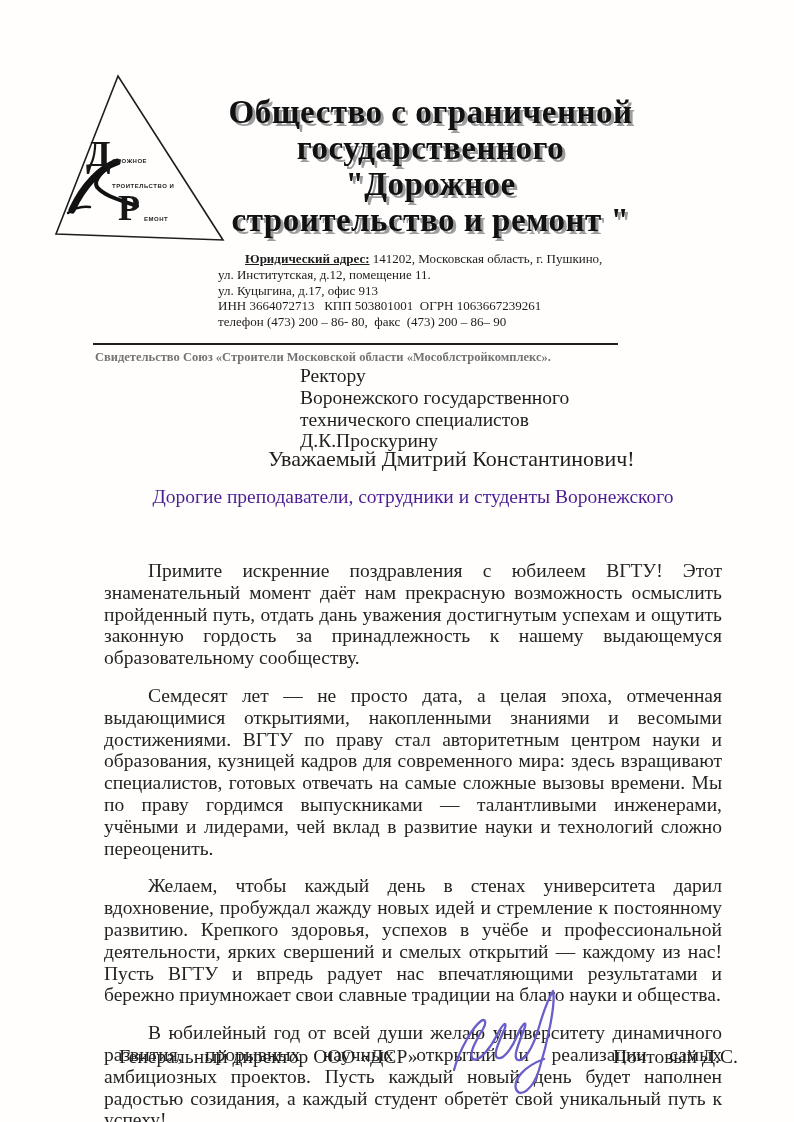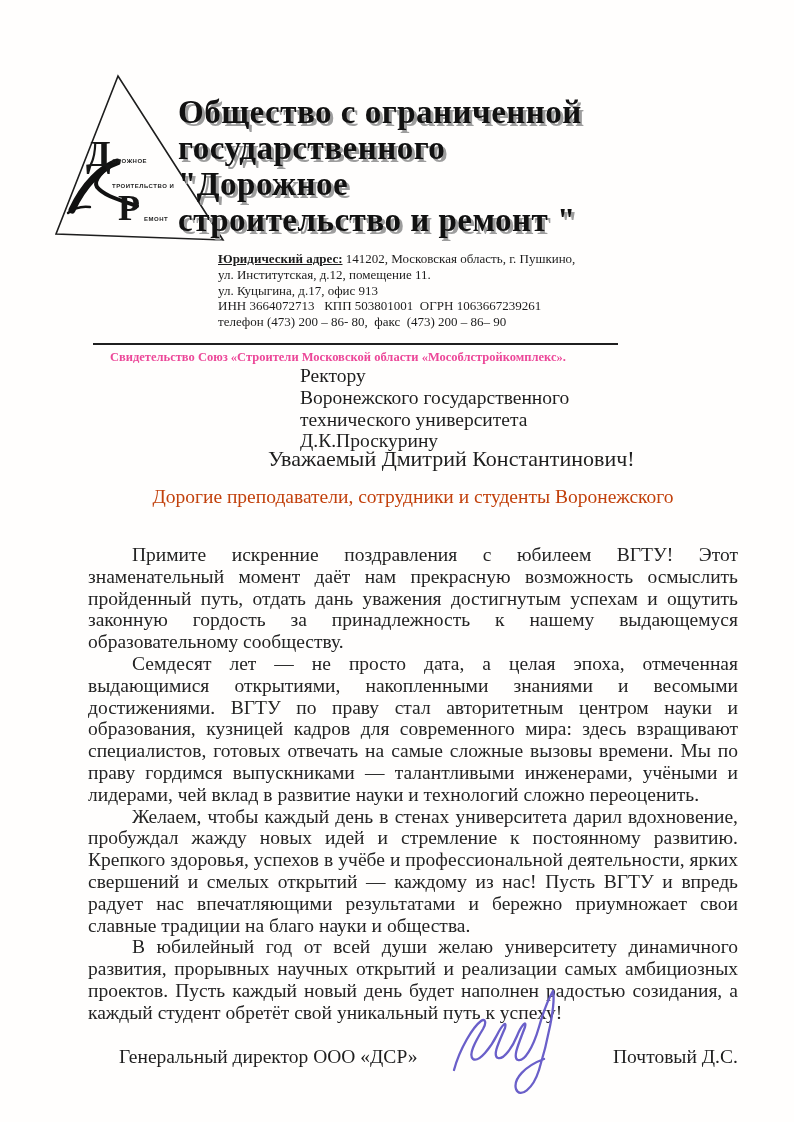--- a/index.html
+++ b/index.html
@@ -11,42 +11,42 @@
   }
 
   
   .logo { position:absolute; left:52px; top:70px; width:178px; height:178px; }
   .logo svg { position:absolute; left:0; top:0; }
   .logo-letter { position:absolute; font-weight:bold; font-size:36px; line-height:1; color:#161616; font-family:"Liberation Serif",serif; }
   .logo-word { position:absolute; font-weight:bold; font-size:6px; letter-spacing:.5px; color:#1d1d1d; font-family:"Liberation Sans",sans-serif; white-space:nowrap; }
 
   
   .org-title {
-    position:absolute; left:178px; top:94px; width:505px; text-align:left;
+    position:absolute; left:178px; top:94px; width:505px; text-align:center;
     font-weight:bold; font-size:33px; line-height:36px; color:#111;
     text-shadow:3px 3px 0 #9d9d9d; letter-spacing:.5px;
   }
 
   
   .address { position:absolute; left:218px; top:251px; font-size:13px; line-height:15.8px; color:#1c1c1c; }
   .addr-line { white-space:pre; }
-  .addr-label { font-weight:bold; text-decoration:underline; }
+  .addr-label { font-weight:bold; text-decoration:underline;margin-left:27px; }
 
   
   .rule { position:absolute; left:93px; top:343px; width:525px; height:2px; background:#1f1f1f; }
-  .certificate { position:absolute; left:95px; top:350px; font-size:12.5px; font-weight:bold; color:#ec4899;margin-left:15px; }
+  .certificate { position:absolute; left:95px; top:350px; font-size:12.5px; font-weight:bold; color:#737373; }
 
   
   .recipient { position:absolute; left:300px; top:365px; width:440px; font-size:19.5px; line-height:21.8px; color:#1e1e1e; }
   .salutation { position:absolute; left:268px; top:446px; font-size:22px; color:#1e1e1e; }
 
   
-  .greeting { position:absolute; left:88px; top:486px; width:650px; text-align:center; font-size:19.5px; line-height:22px; color:#c2410c; }
+  .greeting { position:absolute; left:88px; top:486px; width:650px; text-align:center; font-size:19.5px; line-height:22px; color:#4c1d95; }
   .body-text { position:absolute; left:88px; top:544px; width:650px; font-size:19.5px; line-height:21.8px; text-align:justify; color:#242424; }
-  .body-text p { text-indent:44px; margin:0; }
+  .body-text p { text-indent:44px; margin:16px; }
 
   
   .sig-position { position:absolute; left:119px; top:1046px; font-size:19.5px; color:#1e1e1e; }
   .sig-name { position:absolute; left:613px; top:1046px; font-size:19.5px; color:#1e1e1e; }
   .sig-ink { position:absolute; left:446px; top:986px; width:134px; height:118px; }
 </style>
 </head>
 <body>
 
 <div class="page">
@@ -79,21 +79,21 @@
     <div class="addr-line">ИНН 3664072713   КПП 503801001  ОГРН 1063667239261</div>
     <div class="addr-line">телефон (473) 200 – 86- 80,  факс  (473) 200 – 86– 90</div>
   </div>
 
   <div class="rule"></div>
   <div class="certificate">Свидетельство Союз «Строители Московской области «Мособлстройкомплекс».</div>
 
   <div class="recipient">
     <div>Ректору</div>
     <div>Воронежского государственного</div>
-    <div>технического университета</div>
+    <div>технического специалистов</div>
     <div>Д.К.Проскурину</div>
   </div>
 
   <div class="salutation">Уважаемый Дмитрий Константинович!</div>
 
   <div class="greeting">
     <div>Дорогие преподаватели, сотрудники и студенты Воронежского</div>
   </div>
 
   <div class="body-text">

